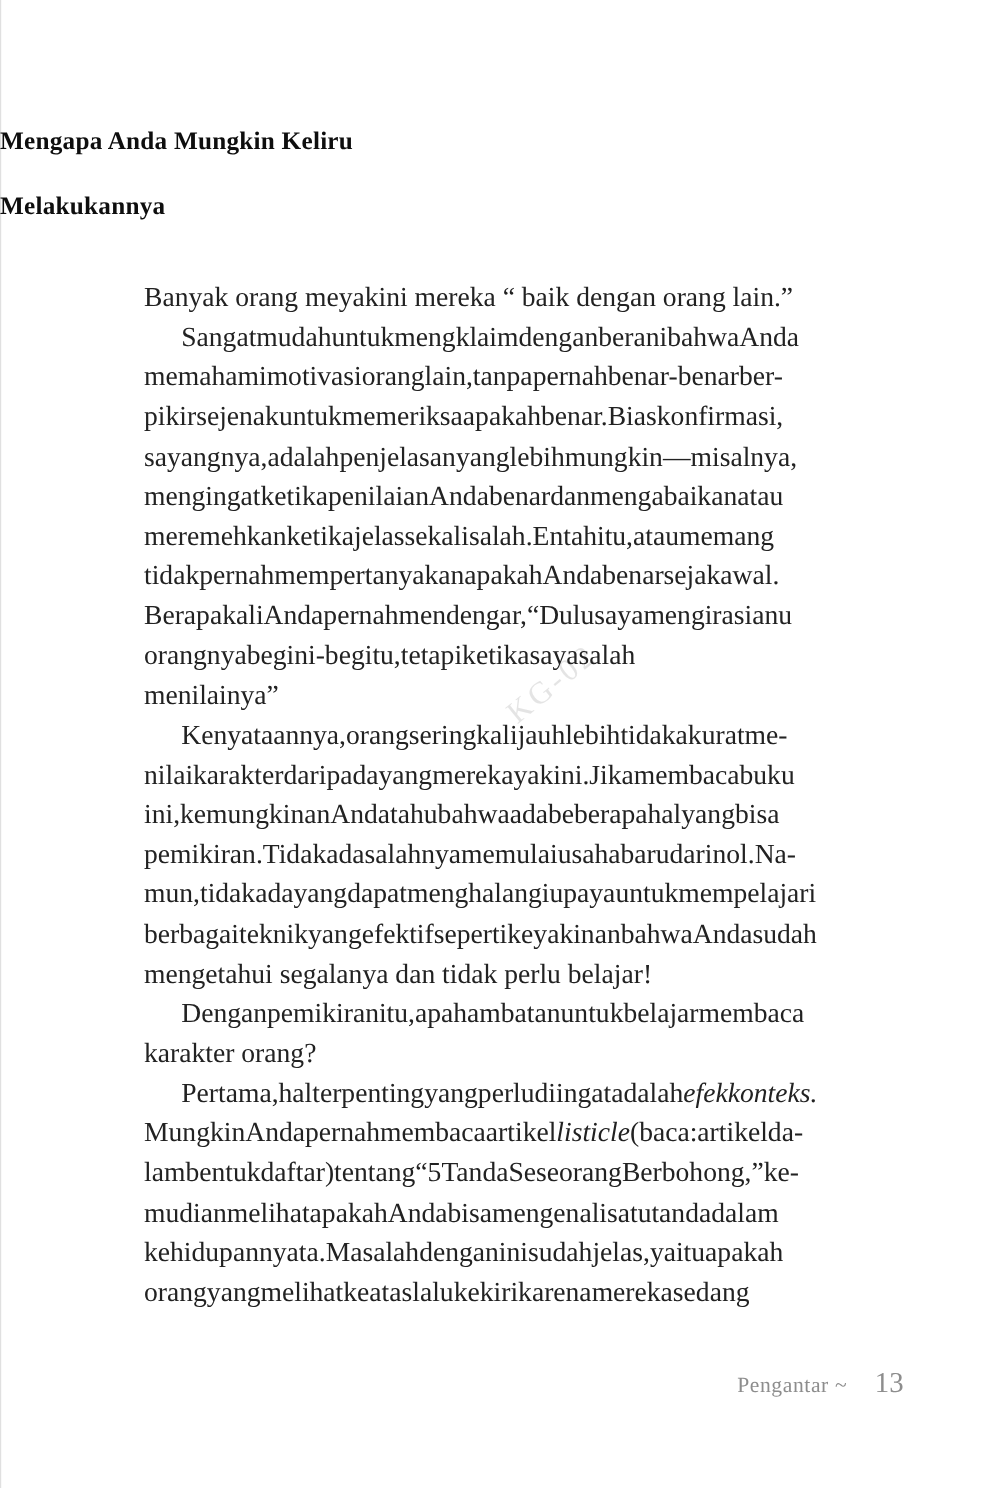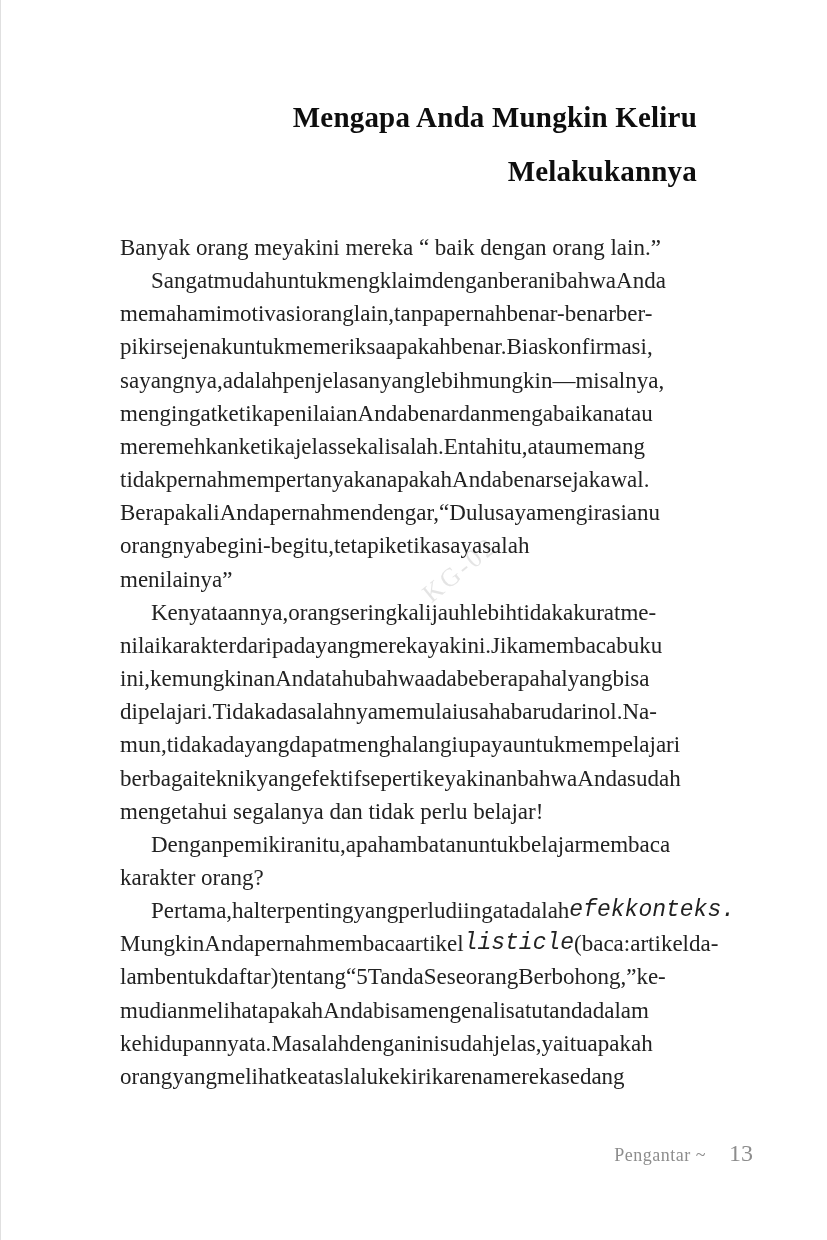--- a/index.html
+++ b/index.html
@@ -6,31 +6,31 @@
   body{
     width:827px;height:1240px;background:#ffffff;position:relative;
     font-family:"Liberation Serif","DejaVu Serif",serif;overflow:hidden;
   }
   .page-edge{
     position:absolute;left:0;top:0;width:1px;height:1240px;
     background:rgba(0,0,0,0.12);
   }
   .chapter-title{
     position:absolute;top:90px;left:0;width:697px;
-    text-align:right;font-weight:700;color:#0e0e0e;
-    font-size:29px;line-height:54px;letter-spacing:0.2px;
+    text-align:left;font-weight:700;color:#0e0e0e;
+    font-size:21px;line-height:54px;letter-spacing:0.2px;
   }
   .body-text{
     position:absolute;top:231px;left:120px;width:608px;
     font-size:23px;line-height:33.15px;color:#222222;
   }
   .line{white-space:nowrap;}
   .line.just{display:flex;justify-content:flex-start;white-space:normal;}
   .line.indent{padding-left:31px;}
-  .it{font-style:italic;font-family:Liberation Mono, monospace;}
+  .it{font-style:italic;}
   .watermark{
     position:absolute;left:330px;top:555px;width:260px;text-align:center;
     transform:rotate(-39deg);color:#8a8a8a;opacity:0.22;
     font-size:26px;letter-spacing:3px;pointer-events:none;
   }
   .footer{
     position:absolute;top:1140px;right:74px;
     display:flex;align-items:baseline;gap:23px;color:#8d8d8d;
   }
   .footer .section{font-size:18px;letter-spacing:0.5px;}
@@ -173,21 +173,21 @@
         <span>Anda</span>
         <span>tahu</span>
         <span>bahwa</span>
         <span>ada</span>
         <span>beberapa</span>
         <span>hal</span>
         <span>yang</span>
         <span>bisa</span>
       </div>
       <div class="line just">
-        <span>dipelajari.</span>
+        <span>pemikiran.</span>
         <span>Tidak</span>
         <span>ada</span>
         <span>salahnya</span>
         <span>memulai</span>
         <span>usaha</span>
         <span>baru</span>
         <span>dari</span>
         <span>nol.</span>
         <span>Na-</span>
       </div>

